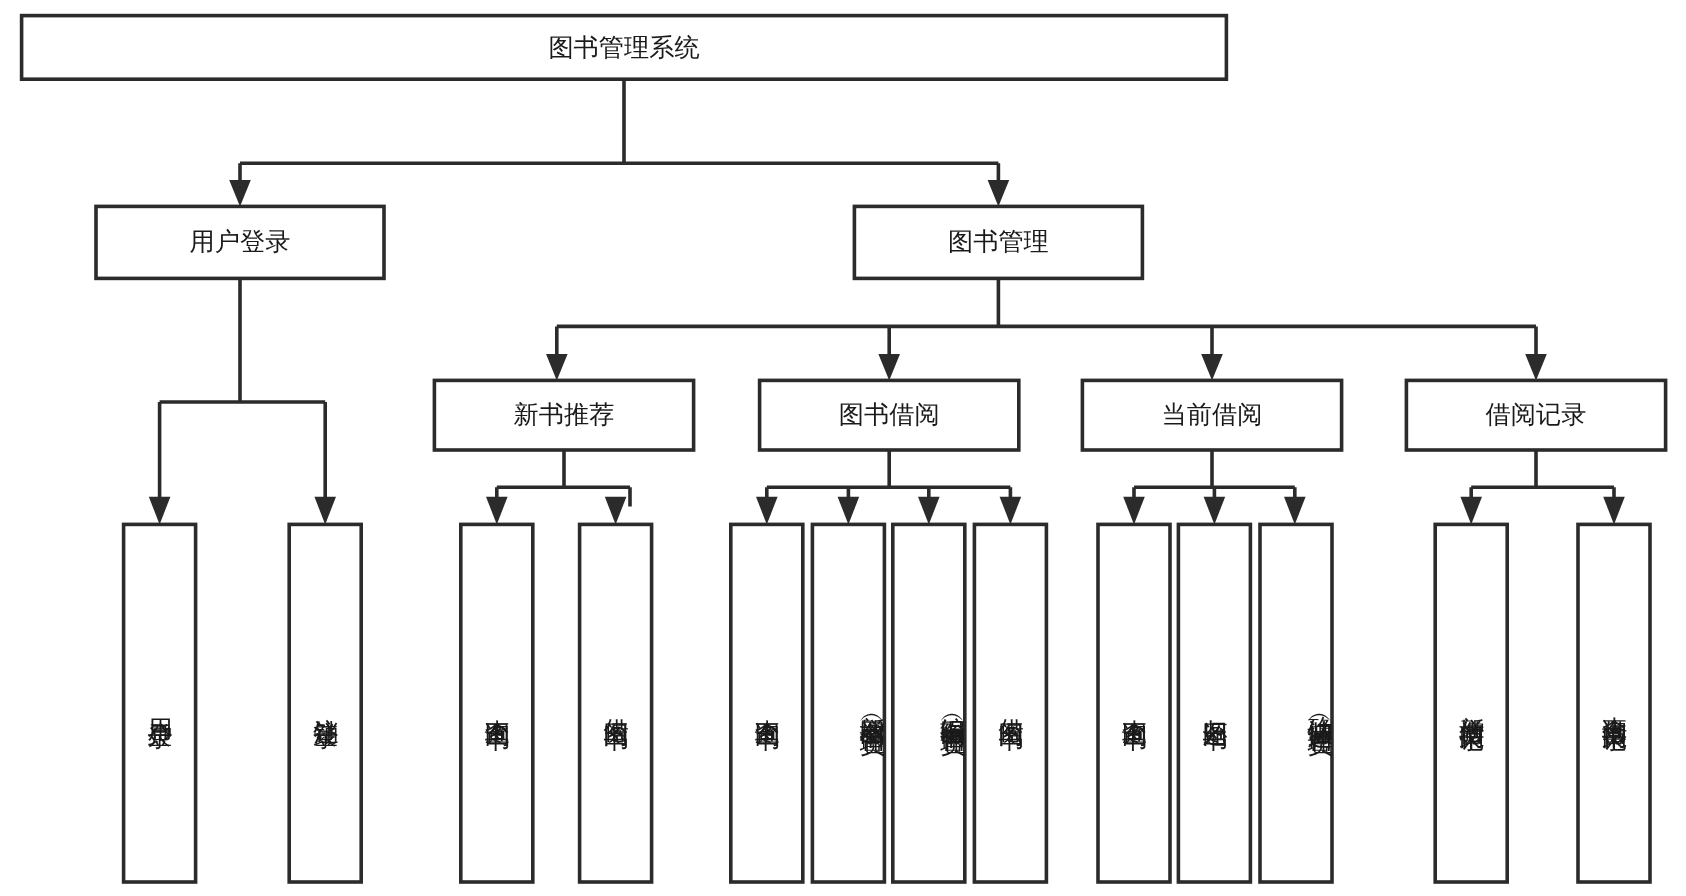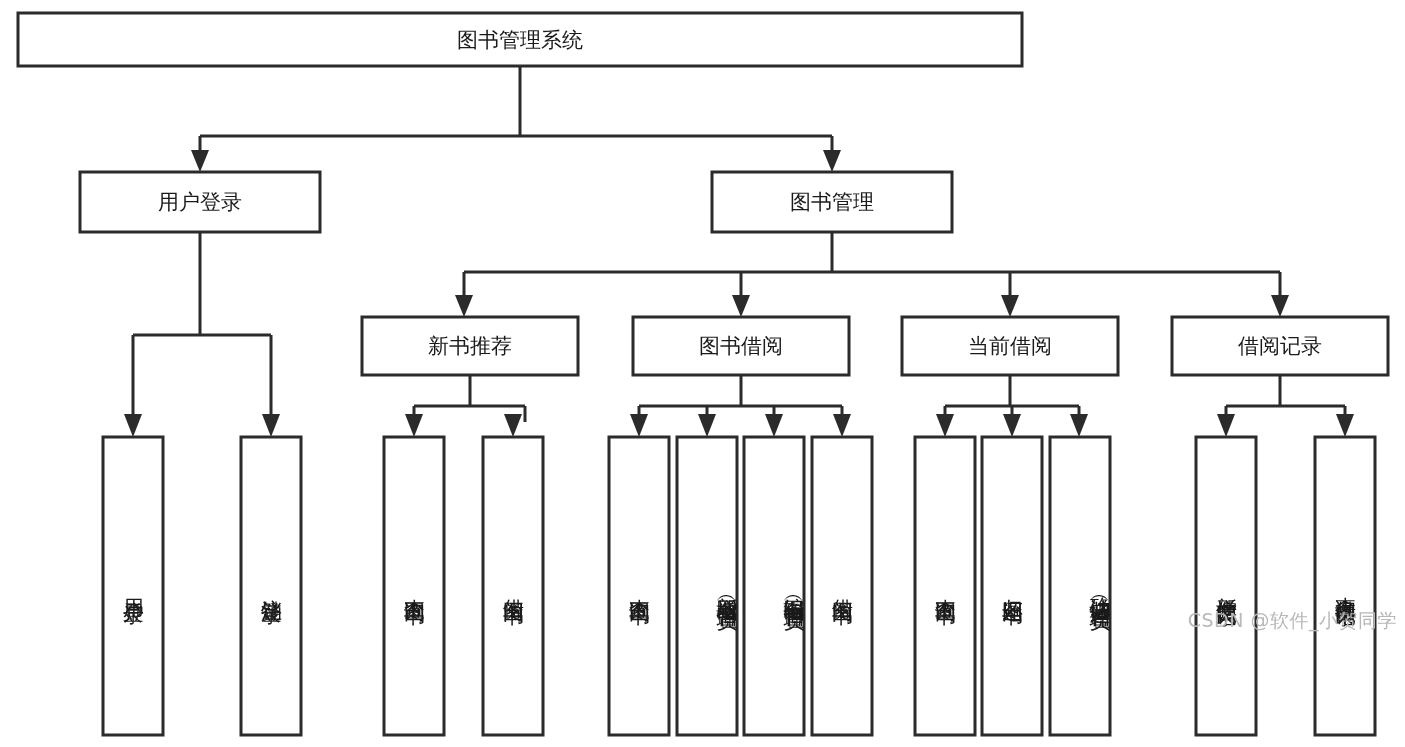--- a/index.html
+++ b/index.html
@@ -172,15 +172,14 @@
   <div class="node-label-v" style="left:744px; top:437px; width:60px; height:298px; align-items:flex-start; padding-top:6px; box-sizing:border-box;">编辑图书（管理员）</div>
   <div class="node-label-v" style="left:812px; top:437px; width:60px; height:298px;">借阅图书</div>
 
   <div class="node-label-v" style="left:915px; top:437px; width:60px; height:298px;">查询图书</div>
   <div class="node-label-v" style="left:982px; top:437px; width:60px; height:298px;">归还图书</div>
   <div class="node-label-v" style="left:1050px; top:437px; width:60px; height:298px; align-items:flex-start; padding-top:6px; box-sizing:border-box;">确认归还（管理员）</div>
 
   <div class="node-label-v" style="left:1196px; top:437px; width:60px; height:298px;">新增借阅记录</div>
   <div class="node-label-v" style="left:1315px; top:437px; width:60px; height:298px;">查询借阅记录</div>
 
-  <div class="watermark">CSDN @软件_小贺同学</div>
 
 </div>
 
 </body></html>

